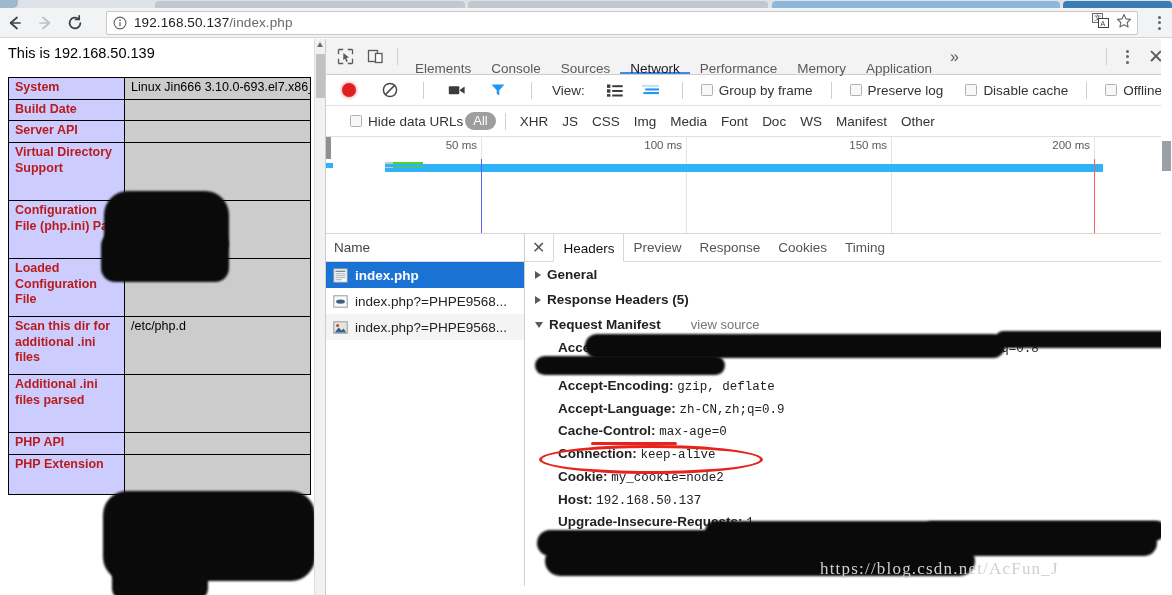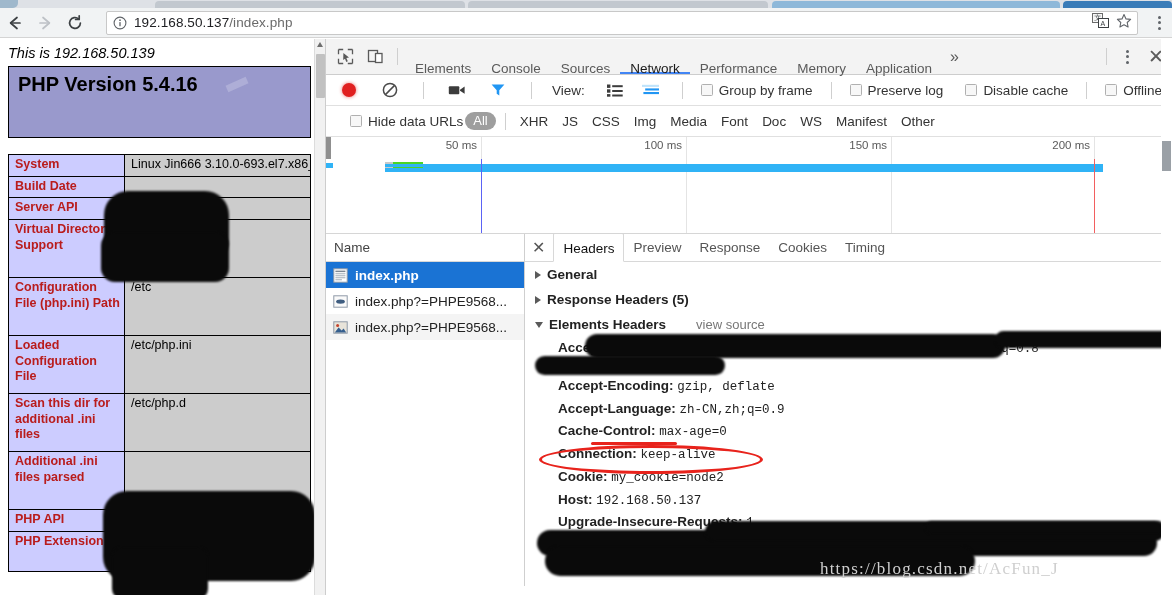--- a/index.html
+++ b/index.html
@@ -66,21 +66,20 @@
 
   
   .page {
     position: absolute; left: 0; top: 39px; width: 325px; height: 556px;
     background: #fff; overflow: hidden;
   }
   .page-inner { padding: 4px 0 0 4px; width: 316px; }
   .hostline {
     font-size: 14.5px; color: #000; font-family: "Liberation Sans", sans-serif;
     margin: 2px 0 5px 4px;
-    font-style: italic;
   }
   .phpbanner {
     background: #9999cc; border: 1px solid #000;
     height: 72px; width: 303px; margin-left: 4px;
     position: relative;
   }
   .phpbanner .ver {
     position: absolute; left: 9px; top: 6px;
     font-size: 20px; font-weight: bold; color: #000;
     font-family: "Liberation Sans", sans-serif;
@@ -335,24 +334,20 @@
     <div class="kebab">
       <i></i>
         <i></i>
         <i></i>
     </div>
   </div>
 
   <div class="page">
     <div class="page-inner">
       <div class="hostline">This is 192.168.50.139</div>
-      <div class="phpbanner">
-        <div class="ver">PHP Version 5.4.16</div>
-        <div class="logo-ghost"></div>
-      </div>
 
       <table class="infotable">
         <tbody>
             <tr>
           <td class="k">System</td>
           <td class="v">Linux Jin666 3.10.0-693.el7.x86_64 #</td>
         </tr>
         <tr>
           <td class="k">Build Date</td>
           <td class="v">&nbsp;</td>
@@ -599,21 +594,21 @@
         <div class="hsec">
           <span class="tri right"></span>
           <span>General</span>
         </div>
         <div class="hsec">
           <span class="tri right"></span>
           <span>Response Headers (5)</span>
         </div>
         <div class="hsec">
           <span class="tri down"></span>
-          <span>Elements Headers</span>
+          <span>Request Manifest</span>
           <span class="viewsrc">view source</span>
         </div>
 
         <div class="hrow" style="padding-bottom:16px">
           <span class="hkey">Accept:</span>
           <span class="hval">text/html,application/xhtml+xml,app… image/apng,*/*;q=0.8</span>
         </div>
         <div class="hrow">
           <span class="hkey">Accept-Encoding:</span>
           <span class="hval">gzip, deflate</span>

